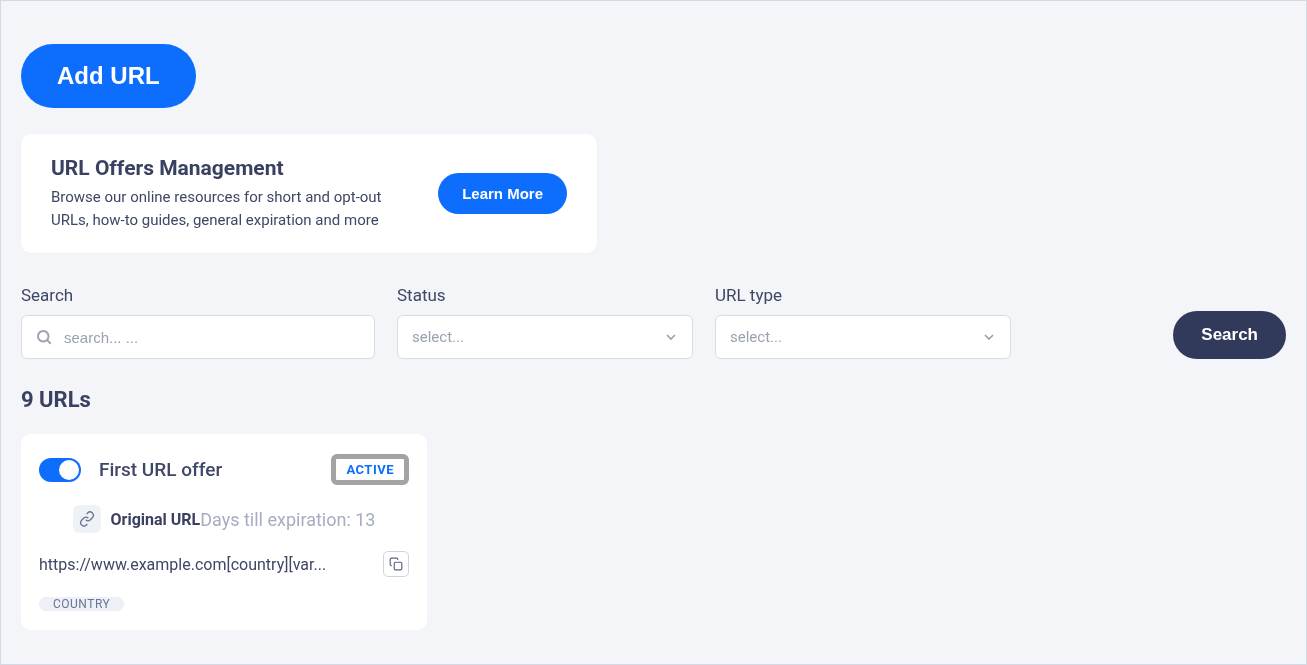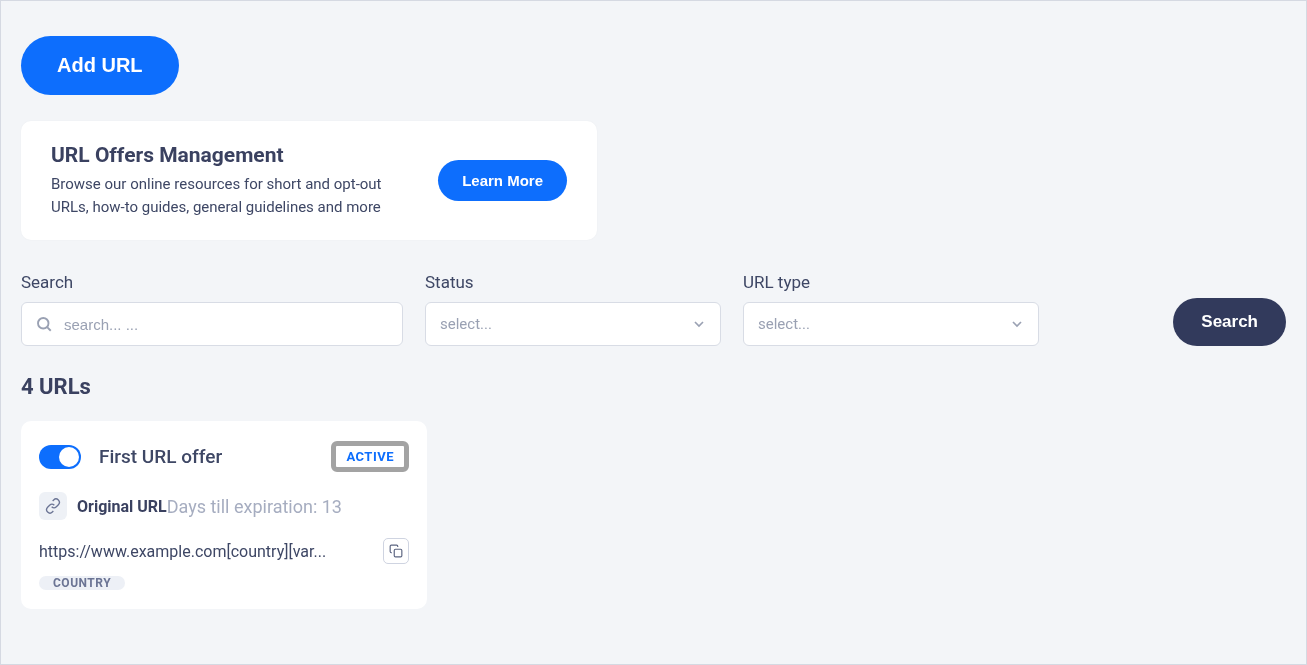--- a/index.html
+++ b/index.html
@@ -32,24 +32,24 @@
     color: #3e4765;
     line-height: 1.65;
   }
   .page-desc p { margin-bottom: 2px; }
   .add-url-btn {
     background: #0d6efd;
     color: #fff;
     border: none;
     border-radius: 999px;
     padding: 18px 36px;
-    font-size: 20px;
-    font-weight: 700;
-    cursor: pointer;
-    margin-top: 28px;
+    font-size: 24px;
+    font-weight: 700;
+    cursor: pointer;
+    margin-top: 36px;
   }
   .info-card {
     margin-top: 26px;
     background: #fff;
     border-radius: 10px;
     width: 576px;
     padding: 22px 30px;
     display: flex;
     justify-content: space-between;
     align-items: center;
@@ -85,21 +85,21 @@
     gap: 22px;
   }
   .filter-group { display: flex; flex-direction: column; }
   .filter-label {
     font-size: 17px;
     color: #3e4765;
     margin-bottom: 10px;
   }
   .search-wrap {
     position: relative;
-    width: 382px;
+    width: 354px;
   }
   .search-wrap svg {
     position: absolute;
     left: 14px;
     top: 50%;
     transform: translateY(-50%);
     width: 18px;
     height: 18px;
     color: #9aa1b3;
   }
@@ -205,21 +205,21 @@
     color: #0d6efd;
     font-size: 13px;
     font-weight: 700;
     padding: 3px 10px;
     border-radius: 6px;
     letter-spacing: 0.5px;
   }
   .card-row2 {
     display: flex;
     align-items: center;
-    justify-content: flex-start;
+    justify-content: center;
     margin-top: 20px;
   }
   .card-row2-left {
     display: flex;
     align-items: center;
     gap: 10px;
   }
   .link-icon-box {
     width: 28px;
     height: 28px;
@@ -261,42 +261,42 @@
     background: #fff;
     display: flex;
     align-items: center;
     justify-content: center;
     cursor: pointer;
     color: #5b6480;
     flex-shrink: 0;
   }
   .tag {
     display: inline-block;
-    margin-top: 12px;
+    margin-top: 20px;
     background: #edf0f6;
     color: #6b7494;
     font-size: 12px;
-    font-weight: 700;
+    font-weight: 400;
     letter-spacing: 0.5px;
     padding: 0 14px;
     border-radius: 999px;
   }
 </style>
 </head>
 <body>
 
 <div class="page">
   <div class="header-row">
     <button class="add-url-btn">Add URL</button>
   </div>
 
   <div class="info-card">
     <div>
       <div class="info-card-title">URL Offers Management</div>
-      <div class="info-card-text">Browse our online resources for short and opt-out URLs, how-to guides, general guidelines and more</div>
+      <div class="info-card-text">Browse our online resources for short and opt-out URLs, how-to guides, general expiration and more</div>
     </div>
     <button class="learn-more-btn">Learn More</button>
   </div>
 
   <div class="filters-row">
     <div class="filter-group">
       <div class="filter-label">Search</div>
       <div class="search-wrap">
         <svg viewBox="0 0 24 24" fill="none" stroke="currentColor" stroke-width="2.5">
             <circle cx="11" cy="11" r="7"></circle>
@@ -323,21 +323,21 @@
         <svg class="chev" viewBox="0 0 24 24" fill="none" stroke="currentColor" stroke-width="2.5">
             <polyline points="6 9 12 15 18 9"></polyline>
           </svg>
       </div>
     </div>
 
     <div class="spacer"></div>
     <button class="search-btn">Search</button>
   </div>
 
-  <div class="count-heading">4 URLs</div>
+  <div class="count-heading">9 URLs</div>
 
   <div class="card">
     <div class="card-row1">
       <div class="card-row1-left">
         <div class="toggle">
           <div class="knob"></div>
         </div>
         <div class="card-title">First URL offer</div>
       </div>
       <div class="status-badge">ACTIVE</div>

